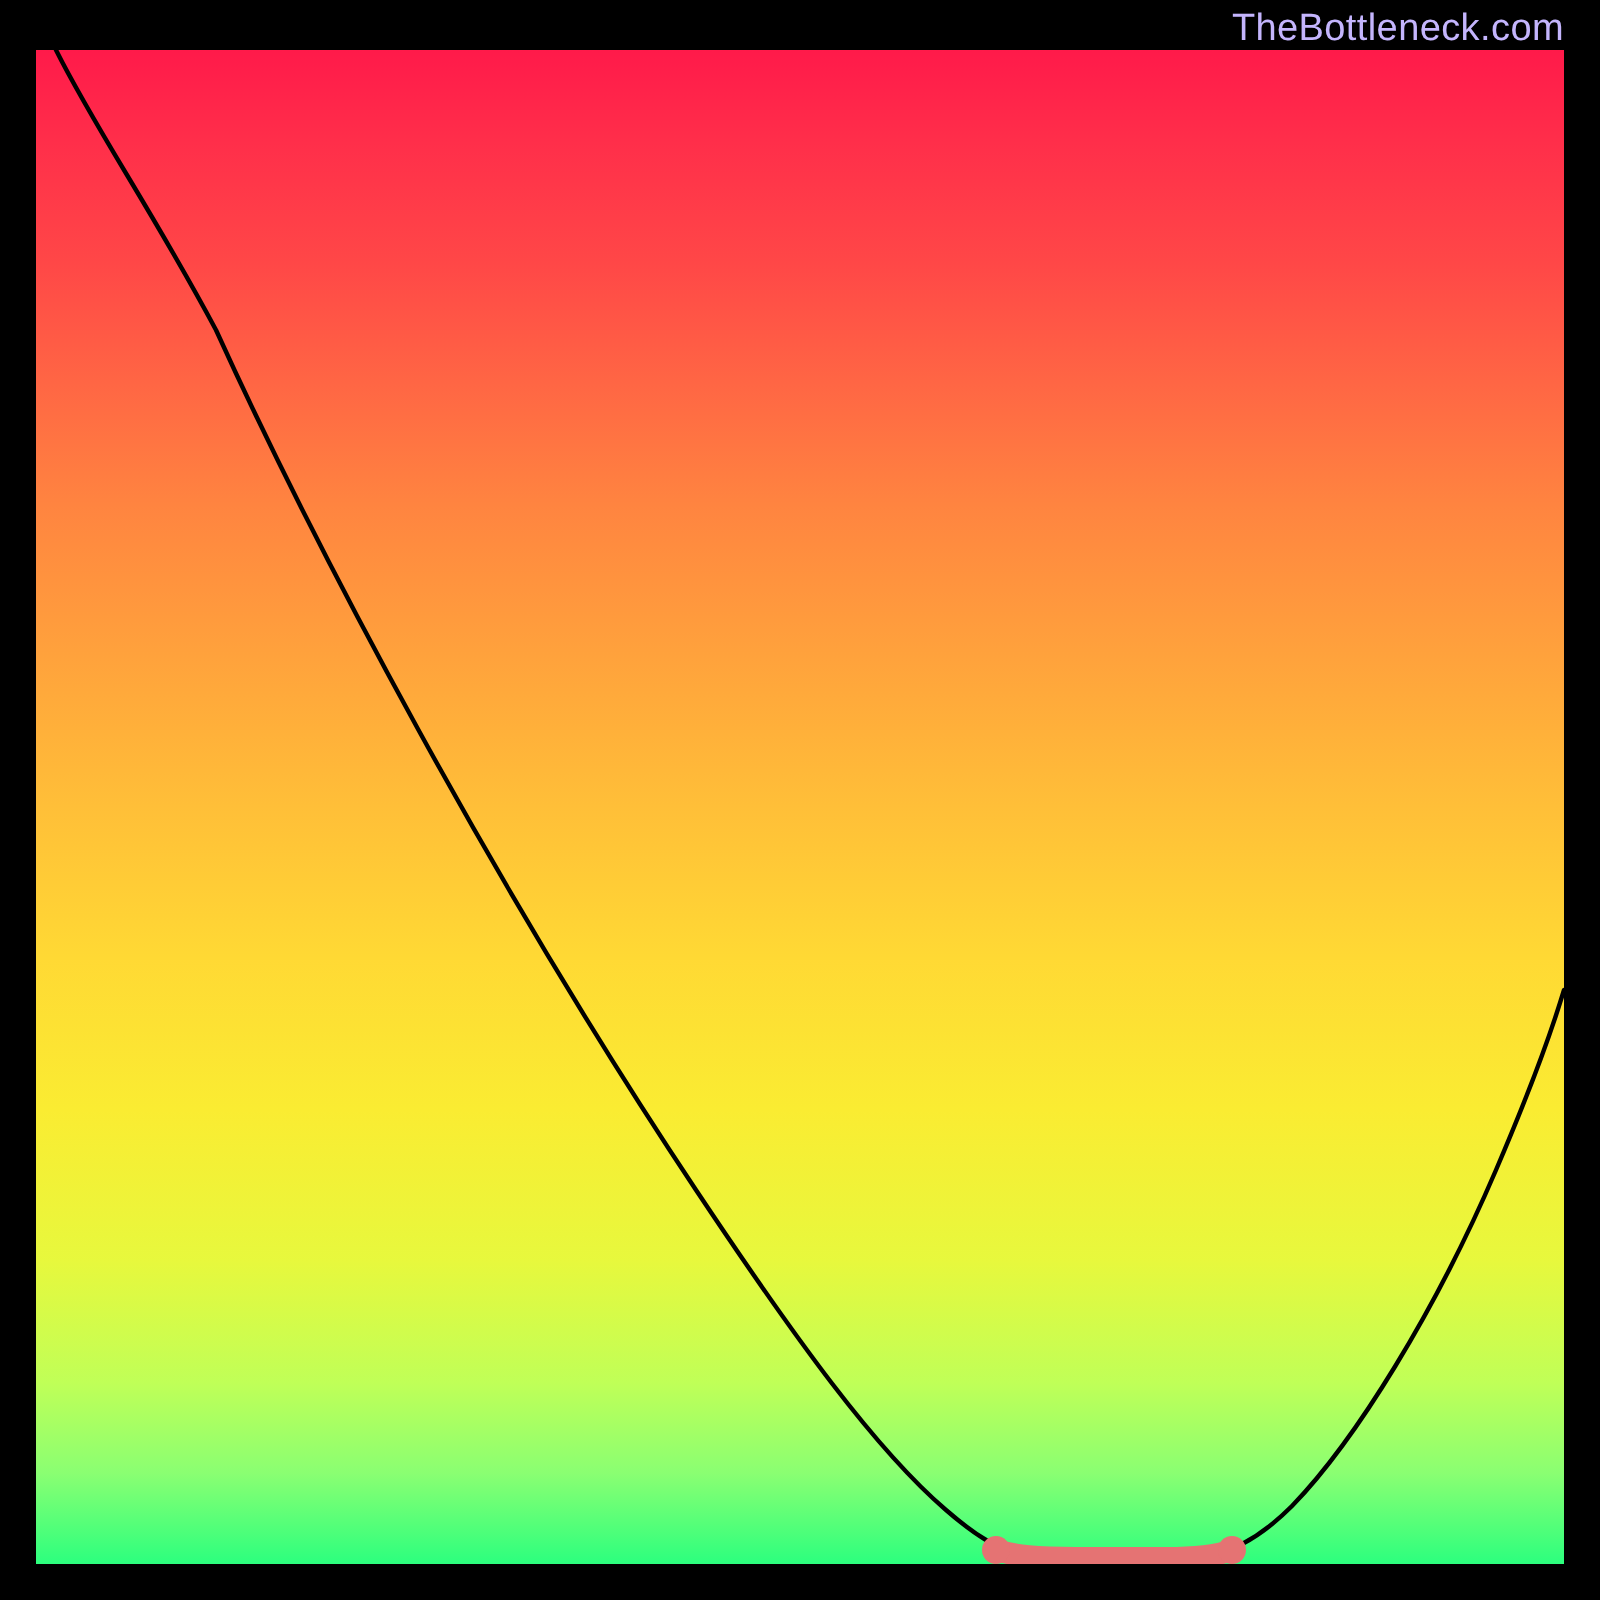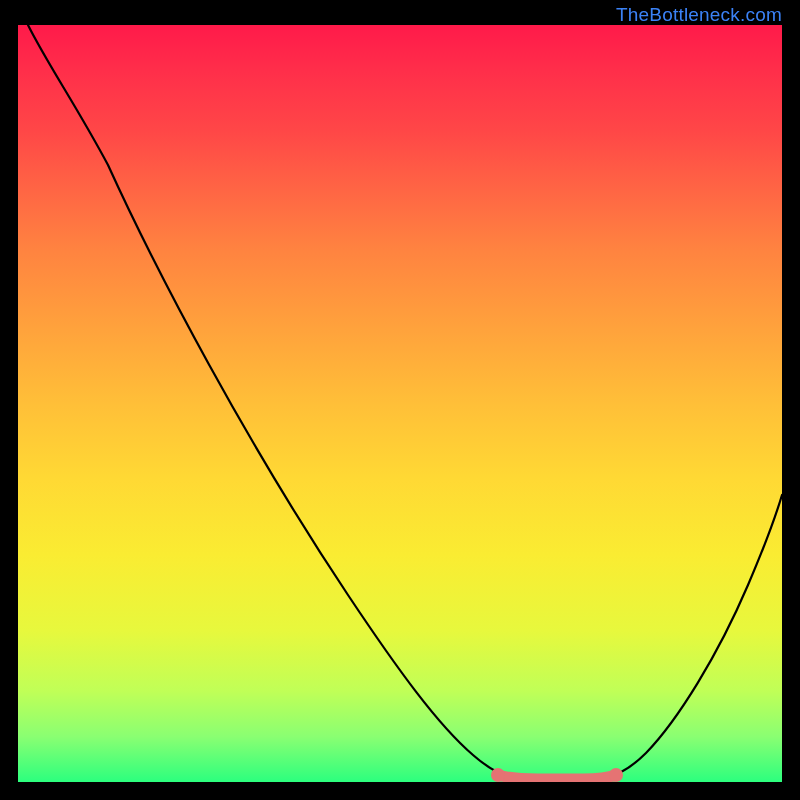--- a/index.html
+++ b/index.html
@@ -28,21 +28,21 @@
       #faec32 70%,
       #e7f83d 80%,
       #c0ff57 88%,
       #8aff72 94%,
       #2cff7e 100%);
   }
   .watermark {
     position: absolute;
     top: 4px;
     right: 18px;
-    color: #3b82f6;
+    color: #c4b5fd;
     font-family: Arial, Helvetica, sans-serif;
     font-size: 19px;
     font-weight: 500;
     letter-spacing: 0.2px;
   }
   svg.curve {
     position: absolute;
     inset: 0;
     width: 100%;
     height: 100%;

